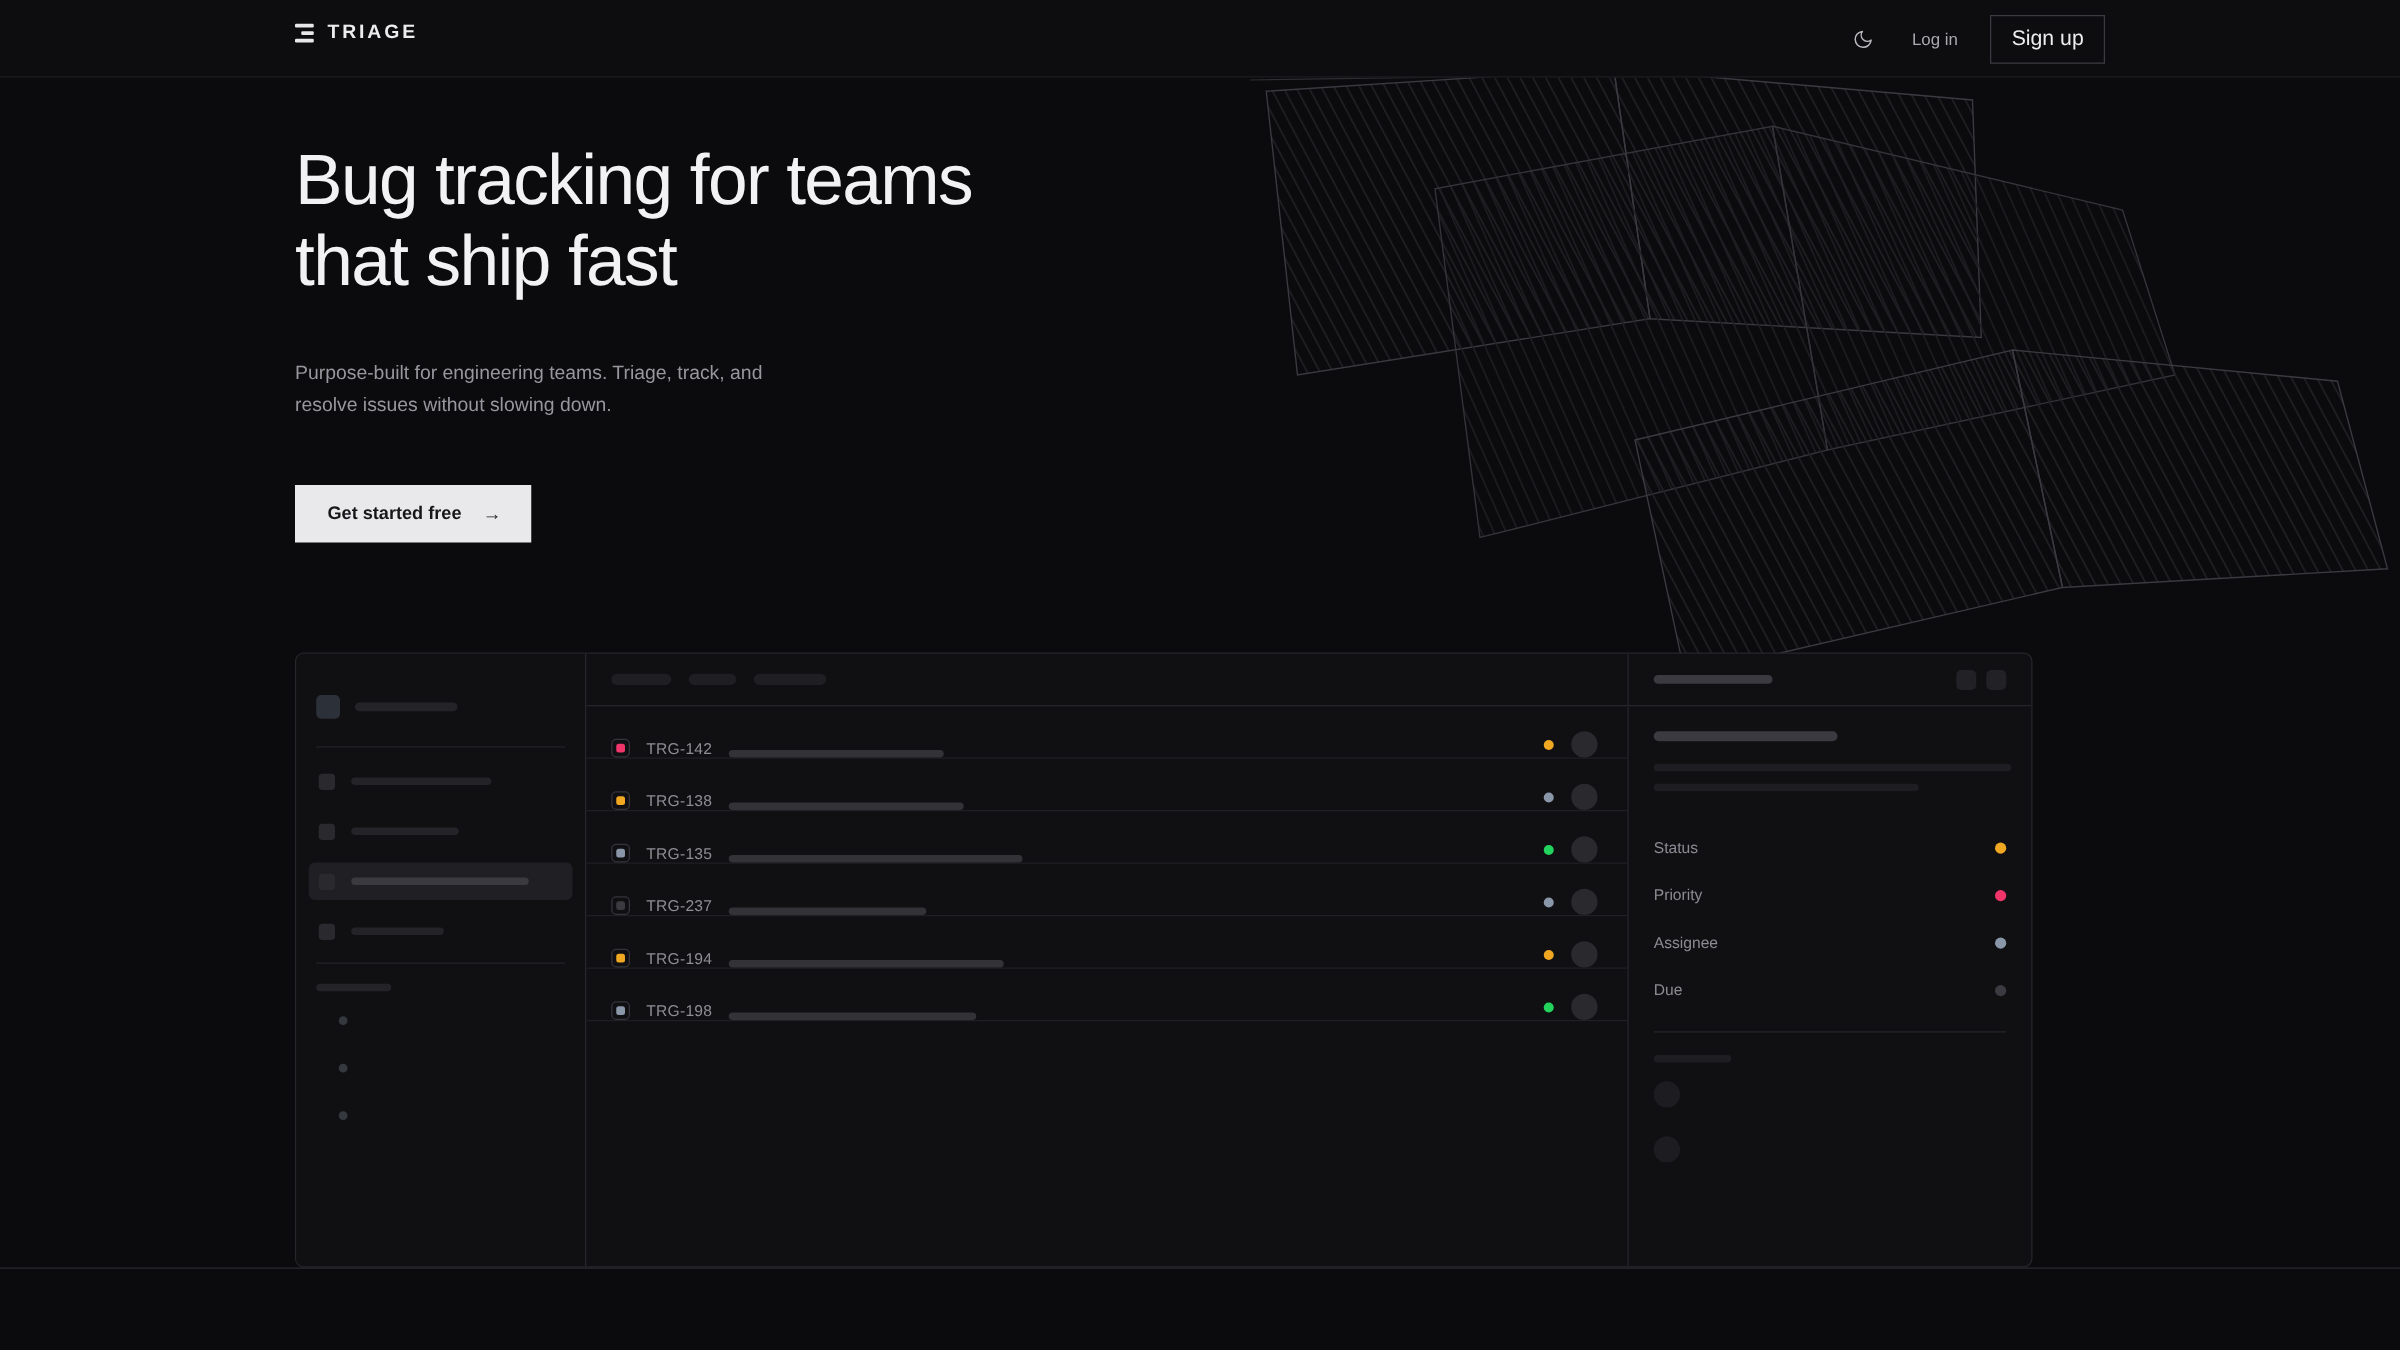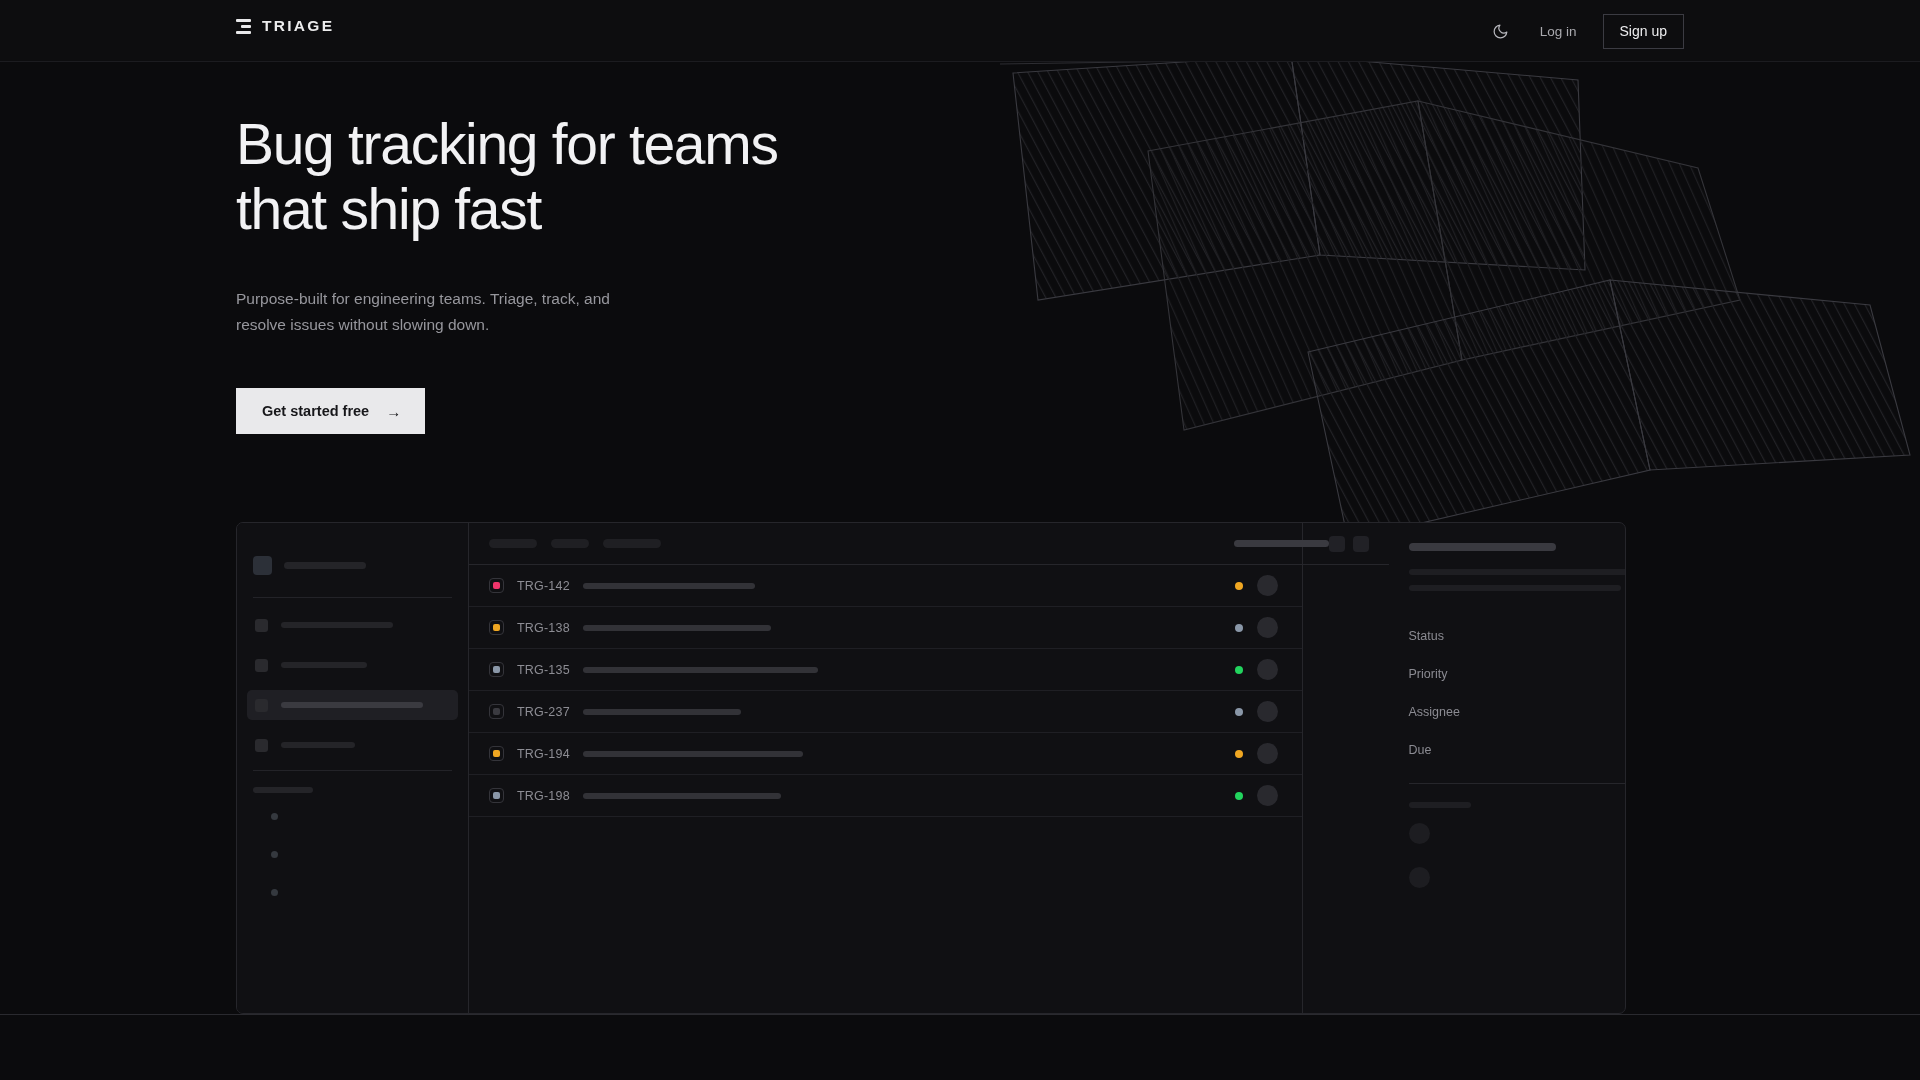--- a/index.html
+++ b/index.html
@@ -96,21 +96,21 @@
   .nav-link {
     color: #a9a9ae;
     font-size: 13.5px;
     cursor: pointer;
     margin-right: 26px;
     white-space: nowrap;
   }
   .signup-btn {
     border: 1px solid #3b3b42;
     color: #ededef;
-    font-size: 14px;
+    font-size: 17px;
     padding: 8px 16px 9px;
     background: transparent;
     cursor: pointer;
     white-space: nowrap;
     font-family: inherit;
   }
 
   
   .hero {
     position: absolute;
@@ -248,21 +248,21 @@
     display: flex;
     align-items: center;
     gap: 14px;
     padding: 0 20px;
     flex: 0 0 42px;
   }
   .pill { height: 9px; border-radius: 5px; background: #1f1f23; display: block; }
 
   .row {
     display: flex;
-    align-items: center;
+    align-items: flex-end;
     height: 42px;
     flex: 0 0 42px;
     border-bottom: 1px solid #1f1f24;
     padding: 0 0 0 20px;
     cursor: pointer;
     position: relative;
   }
   .row.selected {
     background-color: #17171b;
     background-image: repeating-linear-gradient(
@@ -302,22 +302,21 @@
     padding-right: 24px;
   }
   .row-status { width: 8px; height: 8px; border-radius: 50%; display: block; }
   .row-avatar { width: 21px; height: 21px; border-radius: 50%; background: #29292e; display: block; }
 
   
   .mock-detail {
     width: 322px;
     flex: 0 0 322px;
     display: flex;
-    flex-direction: row;
-    justify-content: center;
+    flex-direction: column;
   }
   .detail-head {
     height: 42px;
     flex: 0 0 42px;
     border-bottom: 1px solid #26262b;
     display: flex;
     align-items: center;
     padding: 0 20px;
   }
   .detail-actions { margin-left: auto; display: flex; gap: 8px; }

